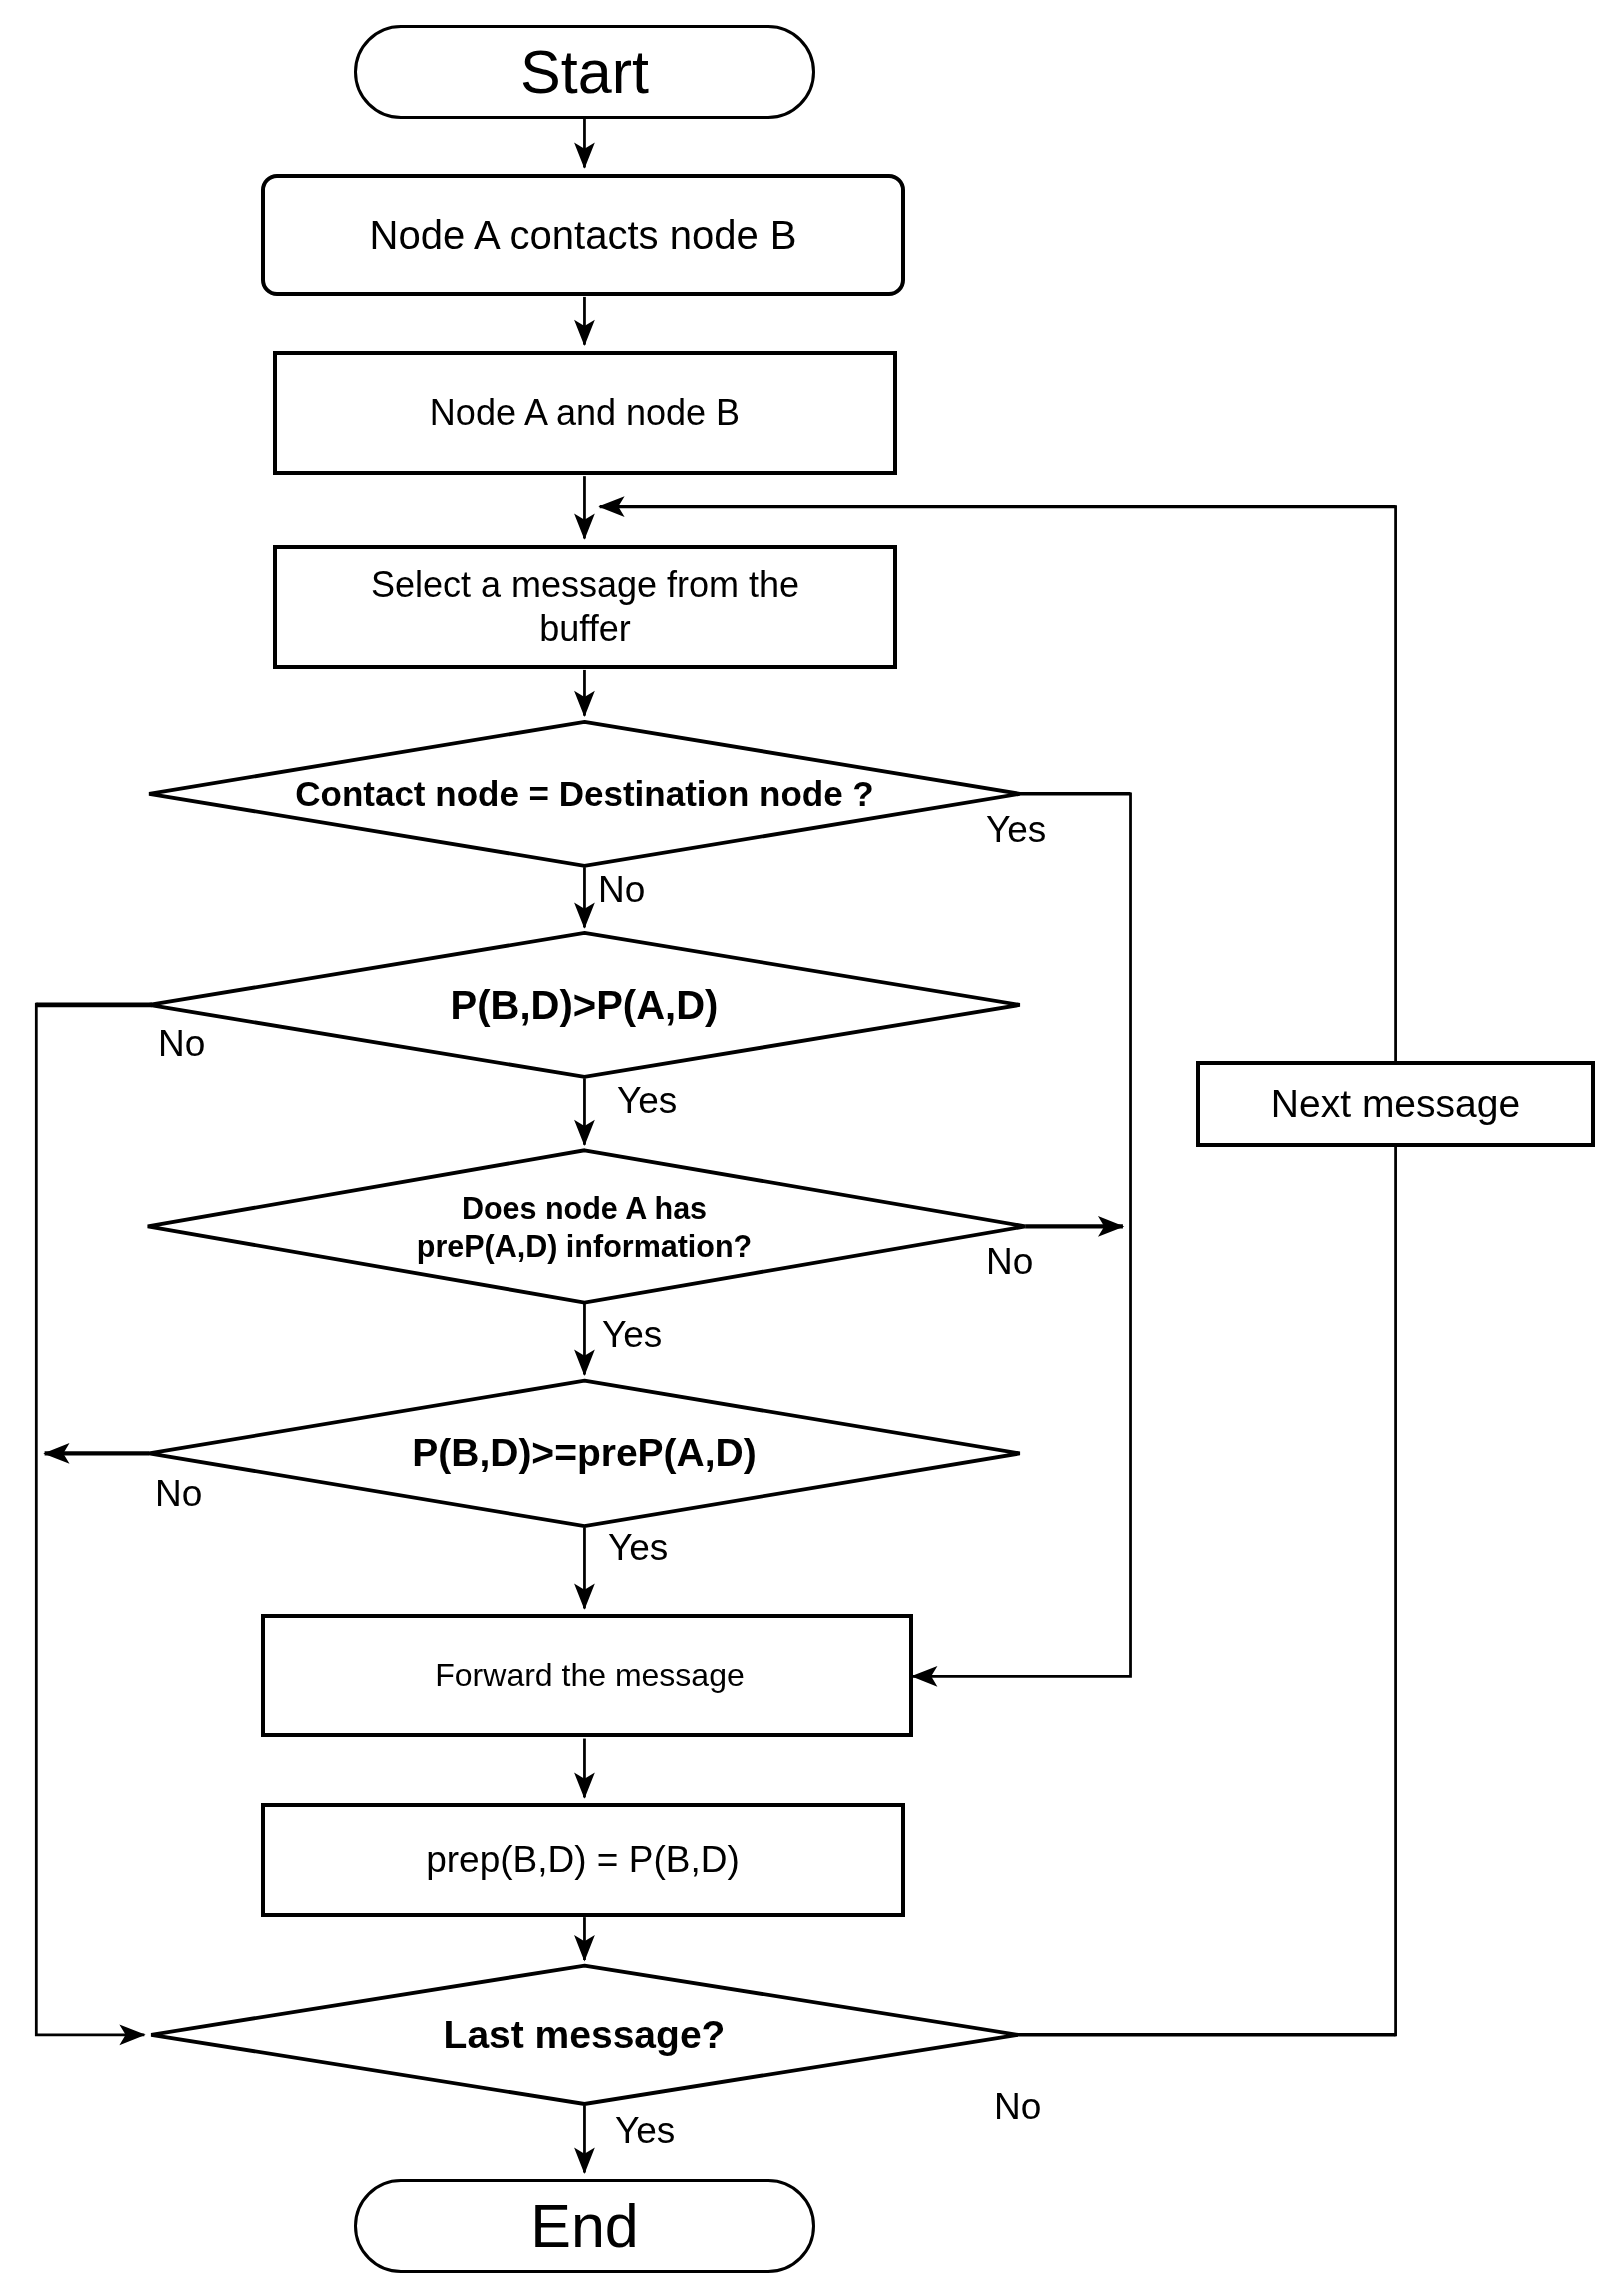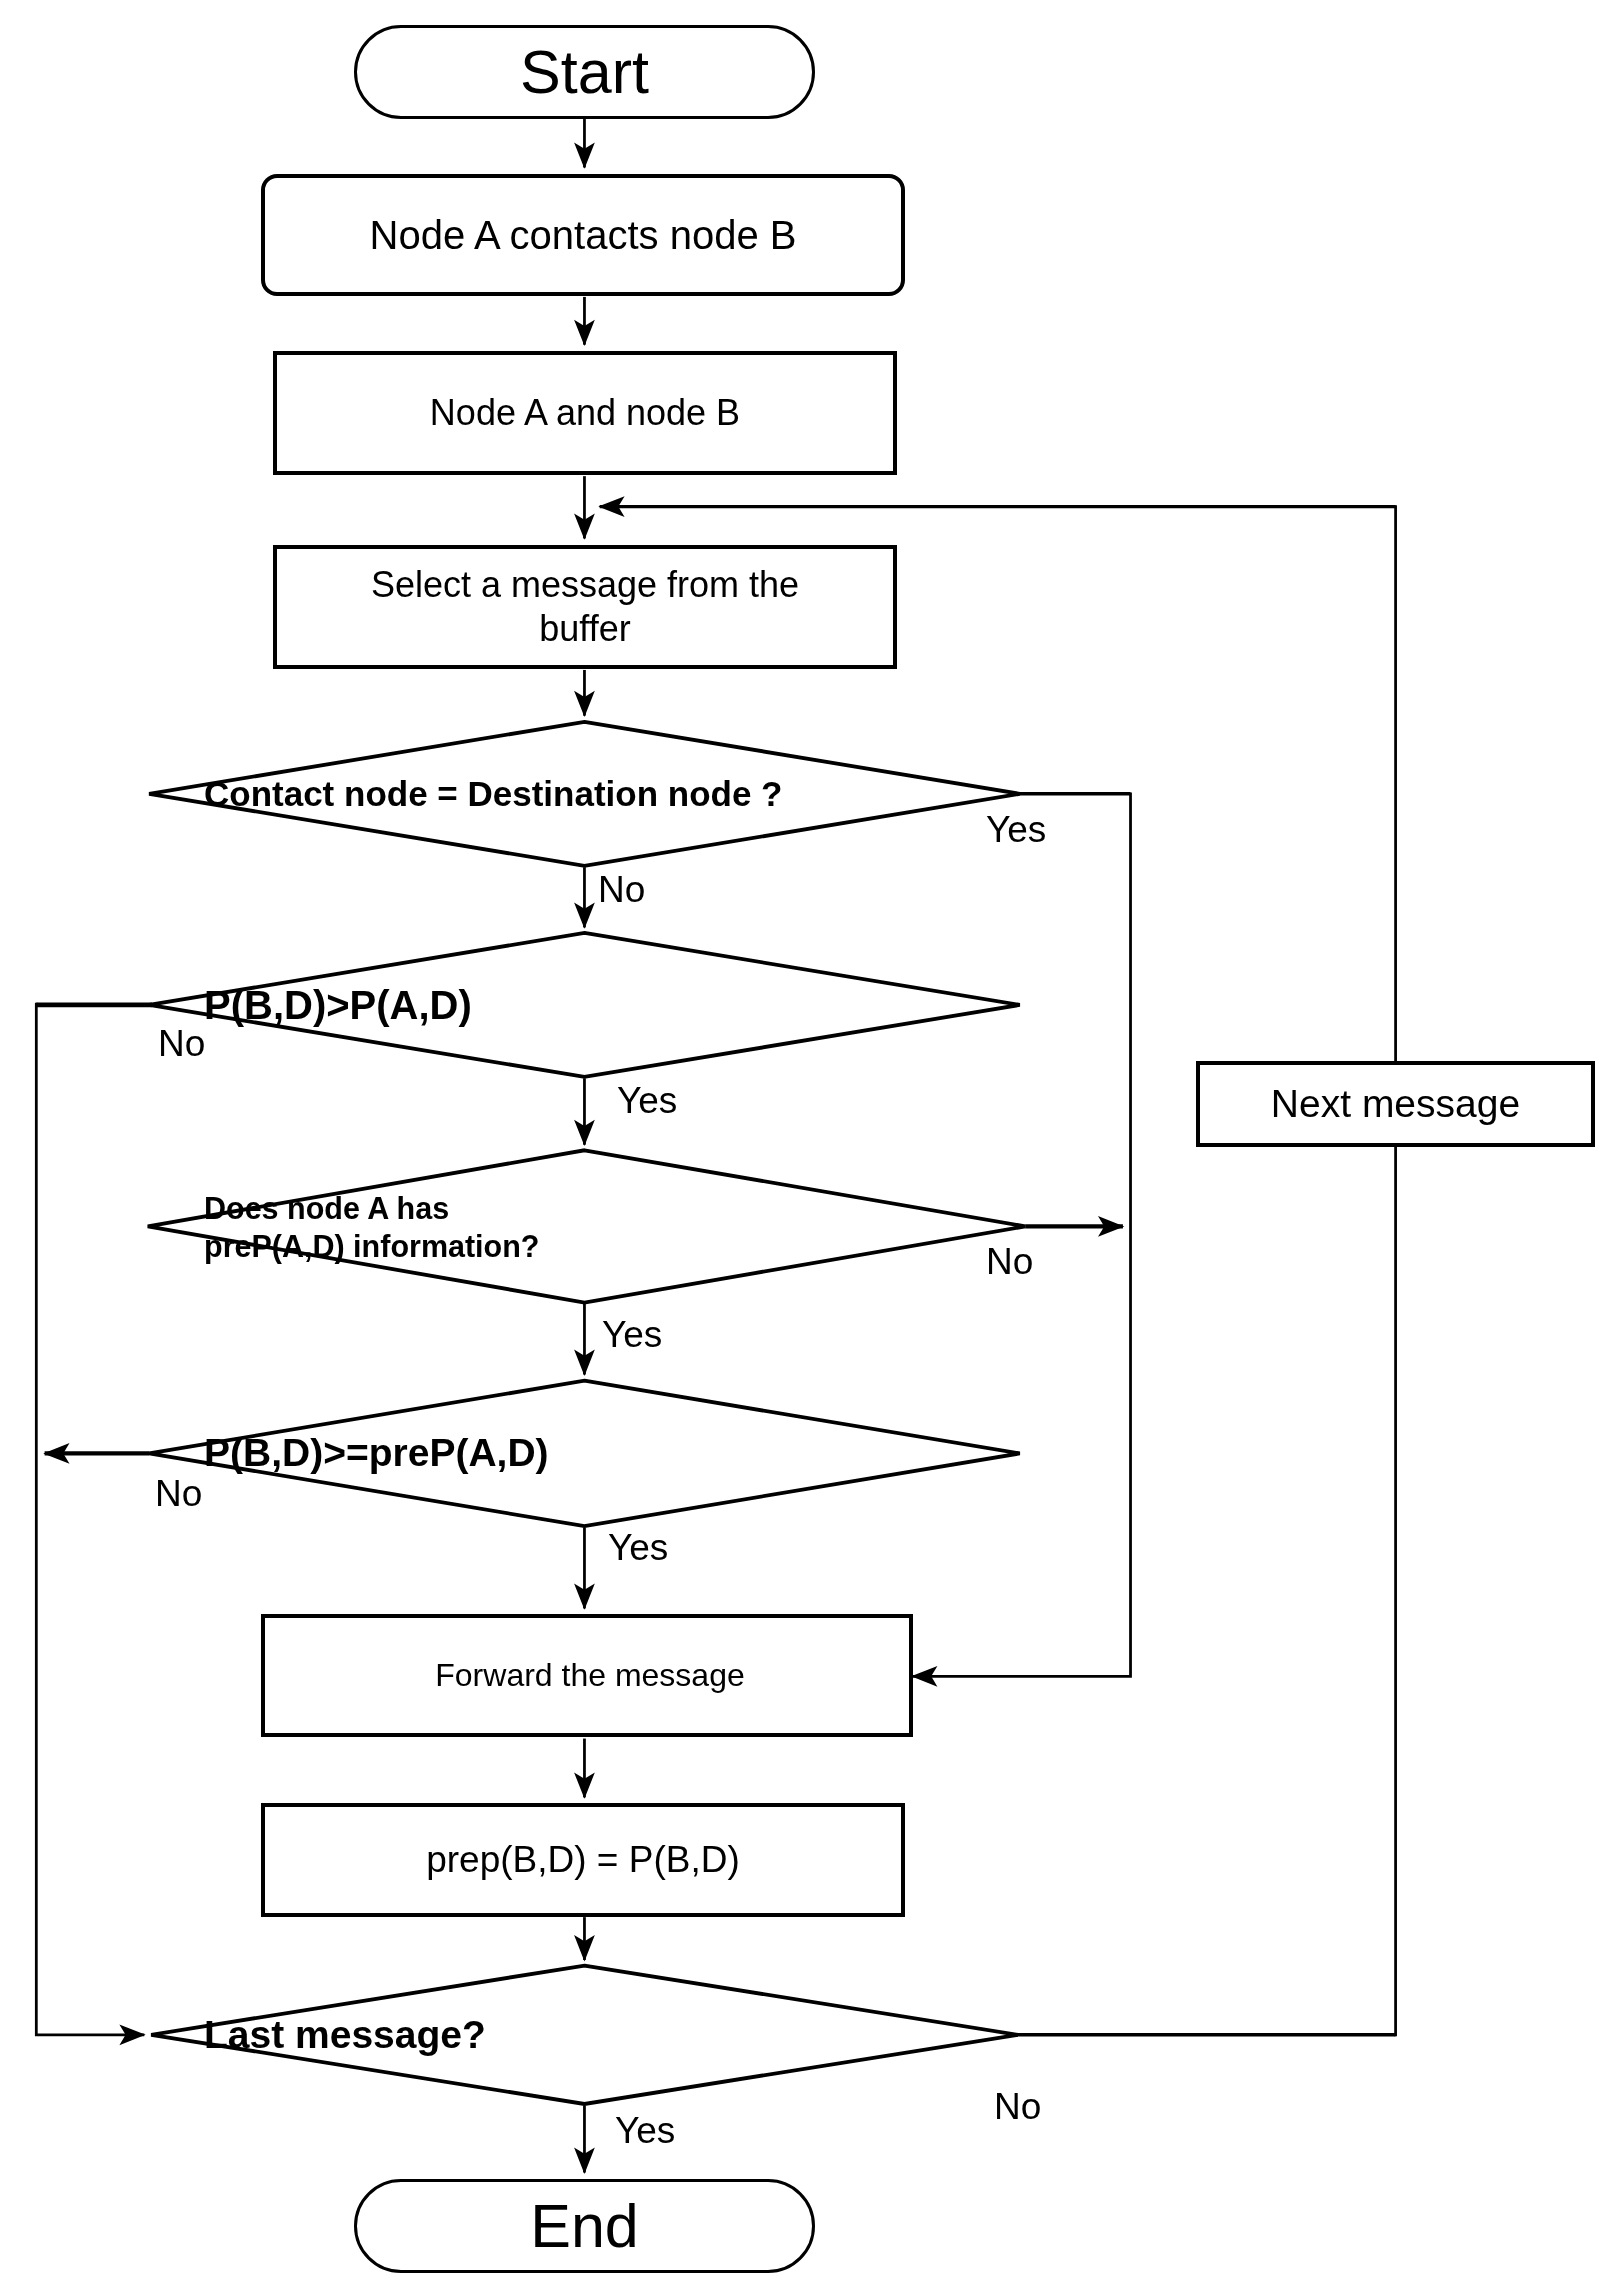--- a/index.html
+++ b/index.html
@@ -9,21 +9,21 @@
     overflow:hidden;
   }
   .layer { position:absolute; left:0; top:0; width:1616px; height:2295px; }
   .node {
     position:absolute; box-sizing:border-box; background:#ffffff;
     border:4.8px solid #000; display:flex; align-items:center; justify-content:center;
     text-align:center; font-weight:normal; line-height:1.22;
   }
   .terminal { border-width:3.5px; border-radius:50px; }
   .dlabel {
-    position:absolute; display:flex; flex-direction:column; align-items:flex-start;
+    position:absolute; display:flex; flex-direction:column; align-items:center;
     justify-content:center; text-align:center; font-weight:bold; line-height:1.25;
     pointer-events:none;
   }
   .elabel { position:absolute; font-weight:normal; white-space:nowrap; }
   svg .edge { stroke:#000; fill:none; }
 </style>
 </head>
 <body>
 
 <div class="stage">

